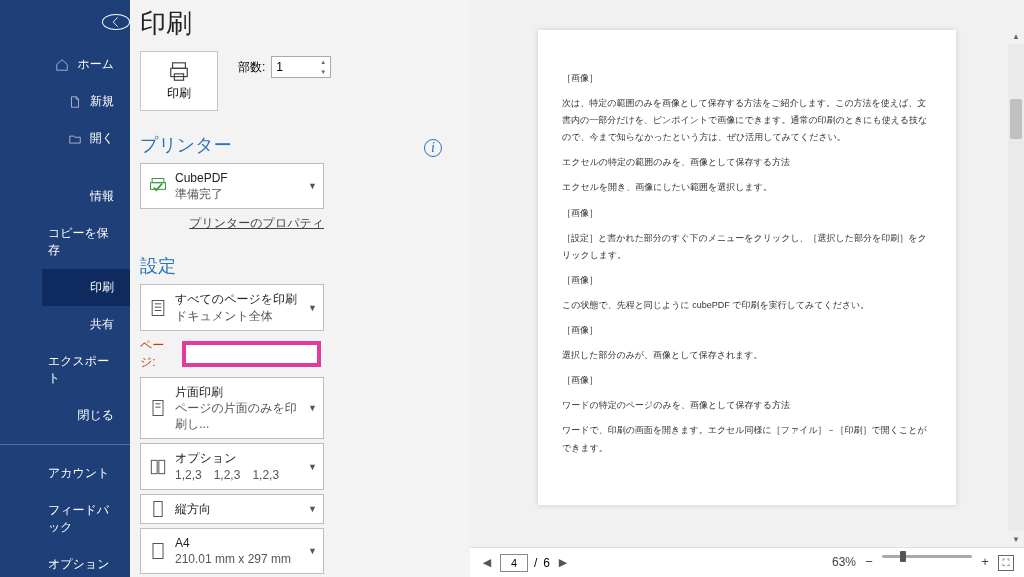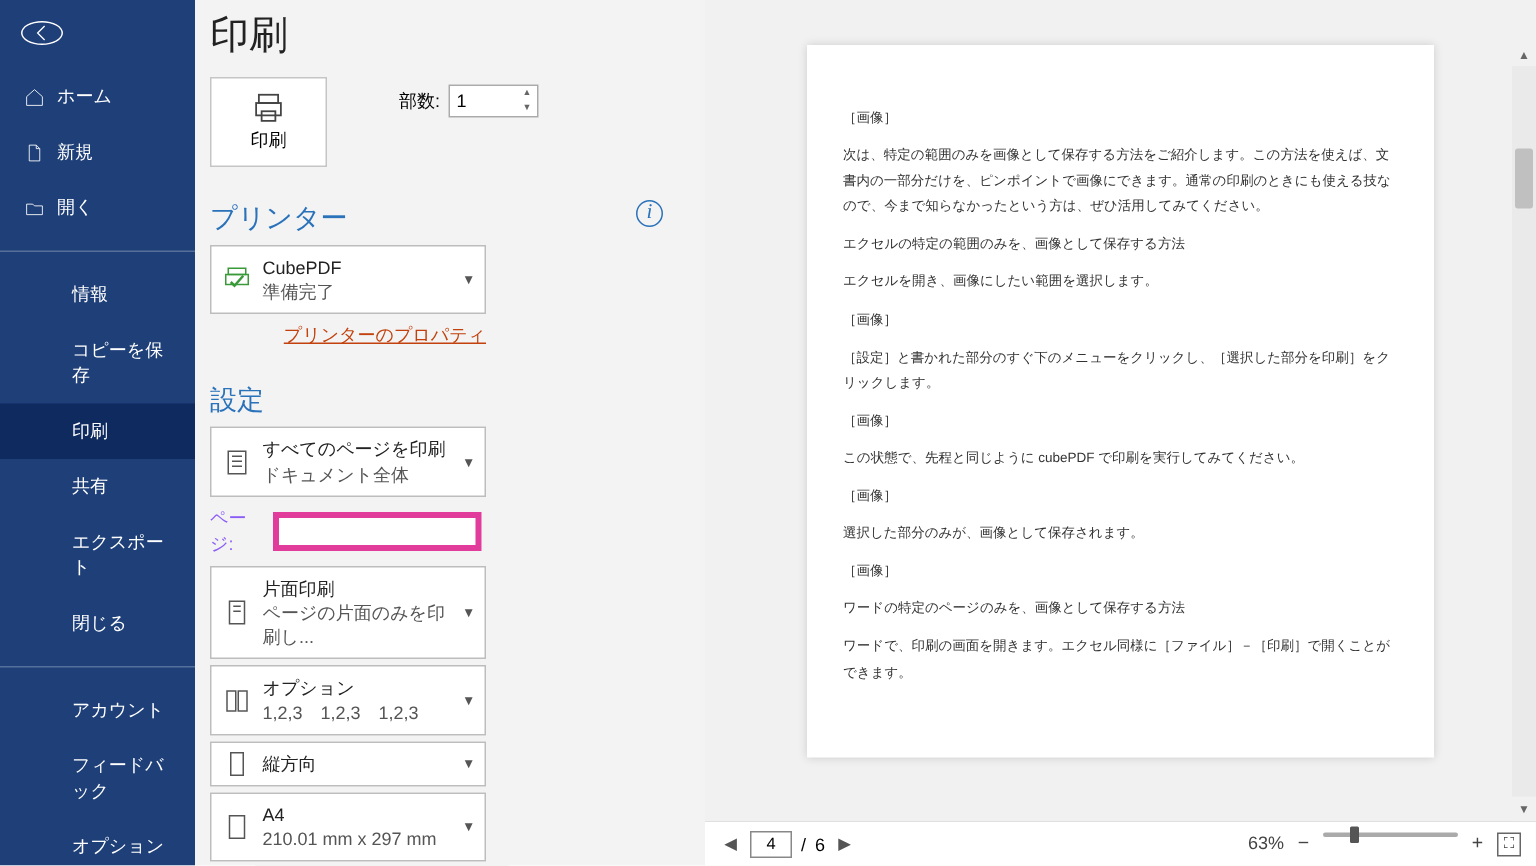--- a/index.html
+++ b/index.html
@@ -1,58 +1,58 @@
 <!DOCTYPE html>
 <html><head>
 <meta charset="utf-8">
 <style>
 * { box-sizing: border-box; margin: 0; padding: 0; font-family: "Yu Gothic UI", "Meiryo", sans-serif; }
 html, body { width: 1024px; height: 577px; overflow: hidden; background: #fff; }
 .app { display: flex; width: 100%; height: 100%; }
 
 
-.sidebar { width: 130px; background: #1e3f78; color: #fff; font-size: 12px; display: flex; flex-direction: column; padding-top: 10px; }
+.sidebar { width: 130px; background: #1e3f78; color: #fff; font-size: 12px; display: flex; flex-direction: column; padding-top: 10px; align-items: flex-end; }
 .back-btn { width: 28px; height: 28px; border: 1px solid #fff; border-radius: 50%; margin: 4px 0 16px 14px; display: flex; align-items: center; justify-content: center; cursor: pointer; }
 .back-btn svg { width: 14px; height: 14px; fill: none; stroke: #fff; stroke-width: 1.5; }
 .nav-item { padding: 10px 16px; display: flex; align-items: center; gap: 8px; cursor: pointer; }
 .nav-item.indent { padding-left: 48px; }
 .nav-item.selected { background: #0f2a5e; }
 .nav-item .nico { width: 14px; height: 14px; display: flex; align-items: center; justify-content: center; }
 .nav-item .nico svg { width: 14px; height: 14px; fill: none; stroke: #fff; stroke-width: 1; }
 .sidebar hr { border: none; border-top: 1px solid rgba(255,255,255,0.25); margin: 10px 0; }
 .sidebar .bottom { margin-top: auto; padding-bottom: 8px; }
 
 
 .center { width: 340px; background: #f3f3f3; display: flex; flex-direction: column; position: relative; }
 .center-title { font-size: 26px; padding: 6px 0 10px 10px; color: #222; }
 .center-body { flex: 1; overflow-y: auto; padding: 0 28px 0 10px; }
 .print-block { display: flex; align-items: flex-start; gap: 20px; }
 .print-btn { width: 78px; height: 60px; border: 1px solid #c5c5c5; background: #fff; display: flex; flex-direction: column; align-items: center; justify-content: center; cursor: pointer; gap: 2px; font-size: 12px; }
 .print-btn svg { width: 24px; height: 22px; fill: none; stroke: #444; stroke-width: 1.3; }
-.copies { display: flex; align-items: center; gap: 6px; font-size: 12px; height: 24px; margin-top: 4px; margin-left: 28px; }
+.copies { display: flex; align-items: center; gap: 6px; font-size: 12px; height: 24px; margin-top: 4px; }
 .copies-input-wrap { position: relative; width: 60px; height: 22px; border: 1px solid #aaa; background: #fff; display: flex; }
 .copies-input { border: none; width: 44px; height: 100%; font-size: 12px; padding: 0 4px; outline: none; }
 .spin { width: 14px; height: 100%; display: flex; flex-direction: column; }
 .spin-btn { flex:1; font-size:6px; display:flex; align-items:center; justify-content:center; color:#666; cursor:pointer; }
 
-.section-head { font-size: 18px; color: #2a72ba; margin: 22px 0 6px 0; display:flex; align-items:flex-start; justify-content:space-between;}
+.section-head { font-size: 18px; color: #2a72ba; margin: 22px 0 6px 0; display:flex; align-items:flex-end; justify-content:space-between;}
 .section-head .info { color:#2a72ba; font-size:14px; width:18px; height:18px; border:1px solid #2a72ba; border-radius:50%; display:flex; align-items:center; justify-content:center; font-style:italic; font-family:serif; }
 
 .drop { width: 184px; background:#fff; border:1px solid #bdbdbd; padding:6px 22px 6px 34px; font-size:12px; line-height:1.35; position:relative; cursor:pointer; }
 .drop .title-line { color:#222; }
 .drop .sub-line { color:#555; }
 .drop .chev { position:absolute; right:6px; top:50%; transform:translateY(-50%); font-size:9px; color:#555; }
 .drop .lic { position:absolute; left:6px; top:50%; transform:translateY(-50%); width:22px; height:22px; display:flex; align-items:center; justify-content:center; }
 .drop .lic svg { width:20px; height:20px; fill:none; stroke:#555; stroke-width:1.2; }
 .drop .lic.green-check svg { stroke:#3a9a3a; }
 
 .stack-gap { height: 4px; }
-.link-right { text-align:right; font-size:12px; color:#c2410c; text-decoration:underline; cursor:pointer; margin-top:6px; width:184px;}
+.link-right { text-align:right; font-size:12px; color:#404040; text-decoration:underline; cursor:pointer; margin-top:6px; width:184px;}
 .pages-row { display:flex; align-items:center; gap:6px; font-size:12px; margin:6px 0; }
-.pages-row .pages-label { width:36px; color:#8b5cf6; }
+.pages-row .pages-label { width:36px; color:#c2410c; }
 .pages-input { width:139px; height:26px; border:4px solid #e13b9b; background:#fff; padding:0 4px; font-size:12px; outline:none; }
 
 
 .preview { flex:1; background:#fff; position:relative; display:flex; flex-direction:column; }
 .preview-area { flex:1; background:#f1f1f1; display:flex; align-items:flex-start; justify-content:center; padding:30px 68px 10px 68px; overflow:hidden; position:relative; }
 .page { width:100%; max-width:430px; background:#fff; box-shadow:0 0 6px rgba(0,0,0,0.15); padding:40px 24px; font-size:9px; color:#333; line-height:1.9; }
 .page p { margin-bottom:8px; }
 
 .preview-footer { height:30px; background:#fff; display:flex; align-items:center; justify-content:space-between; padding:0 10px; font-size:12px; border-top:1px solid #e0e0e0; }
 .footer-nav { display:flex; align-items:center; gap:6px; }

